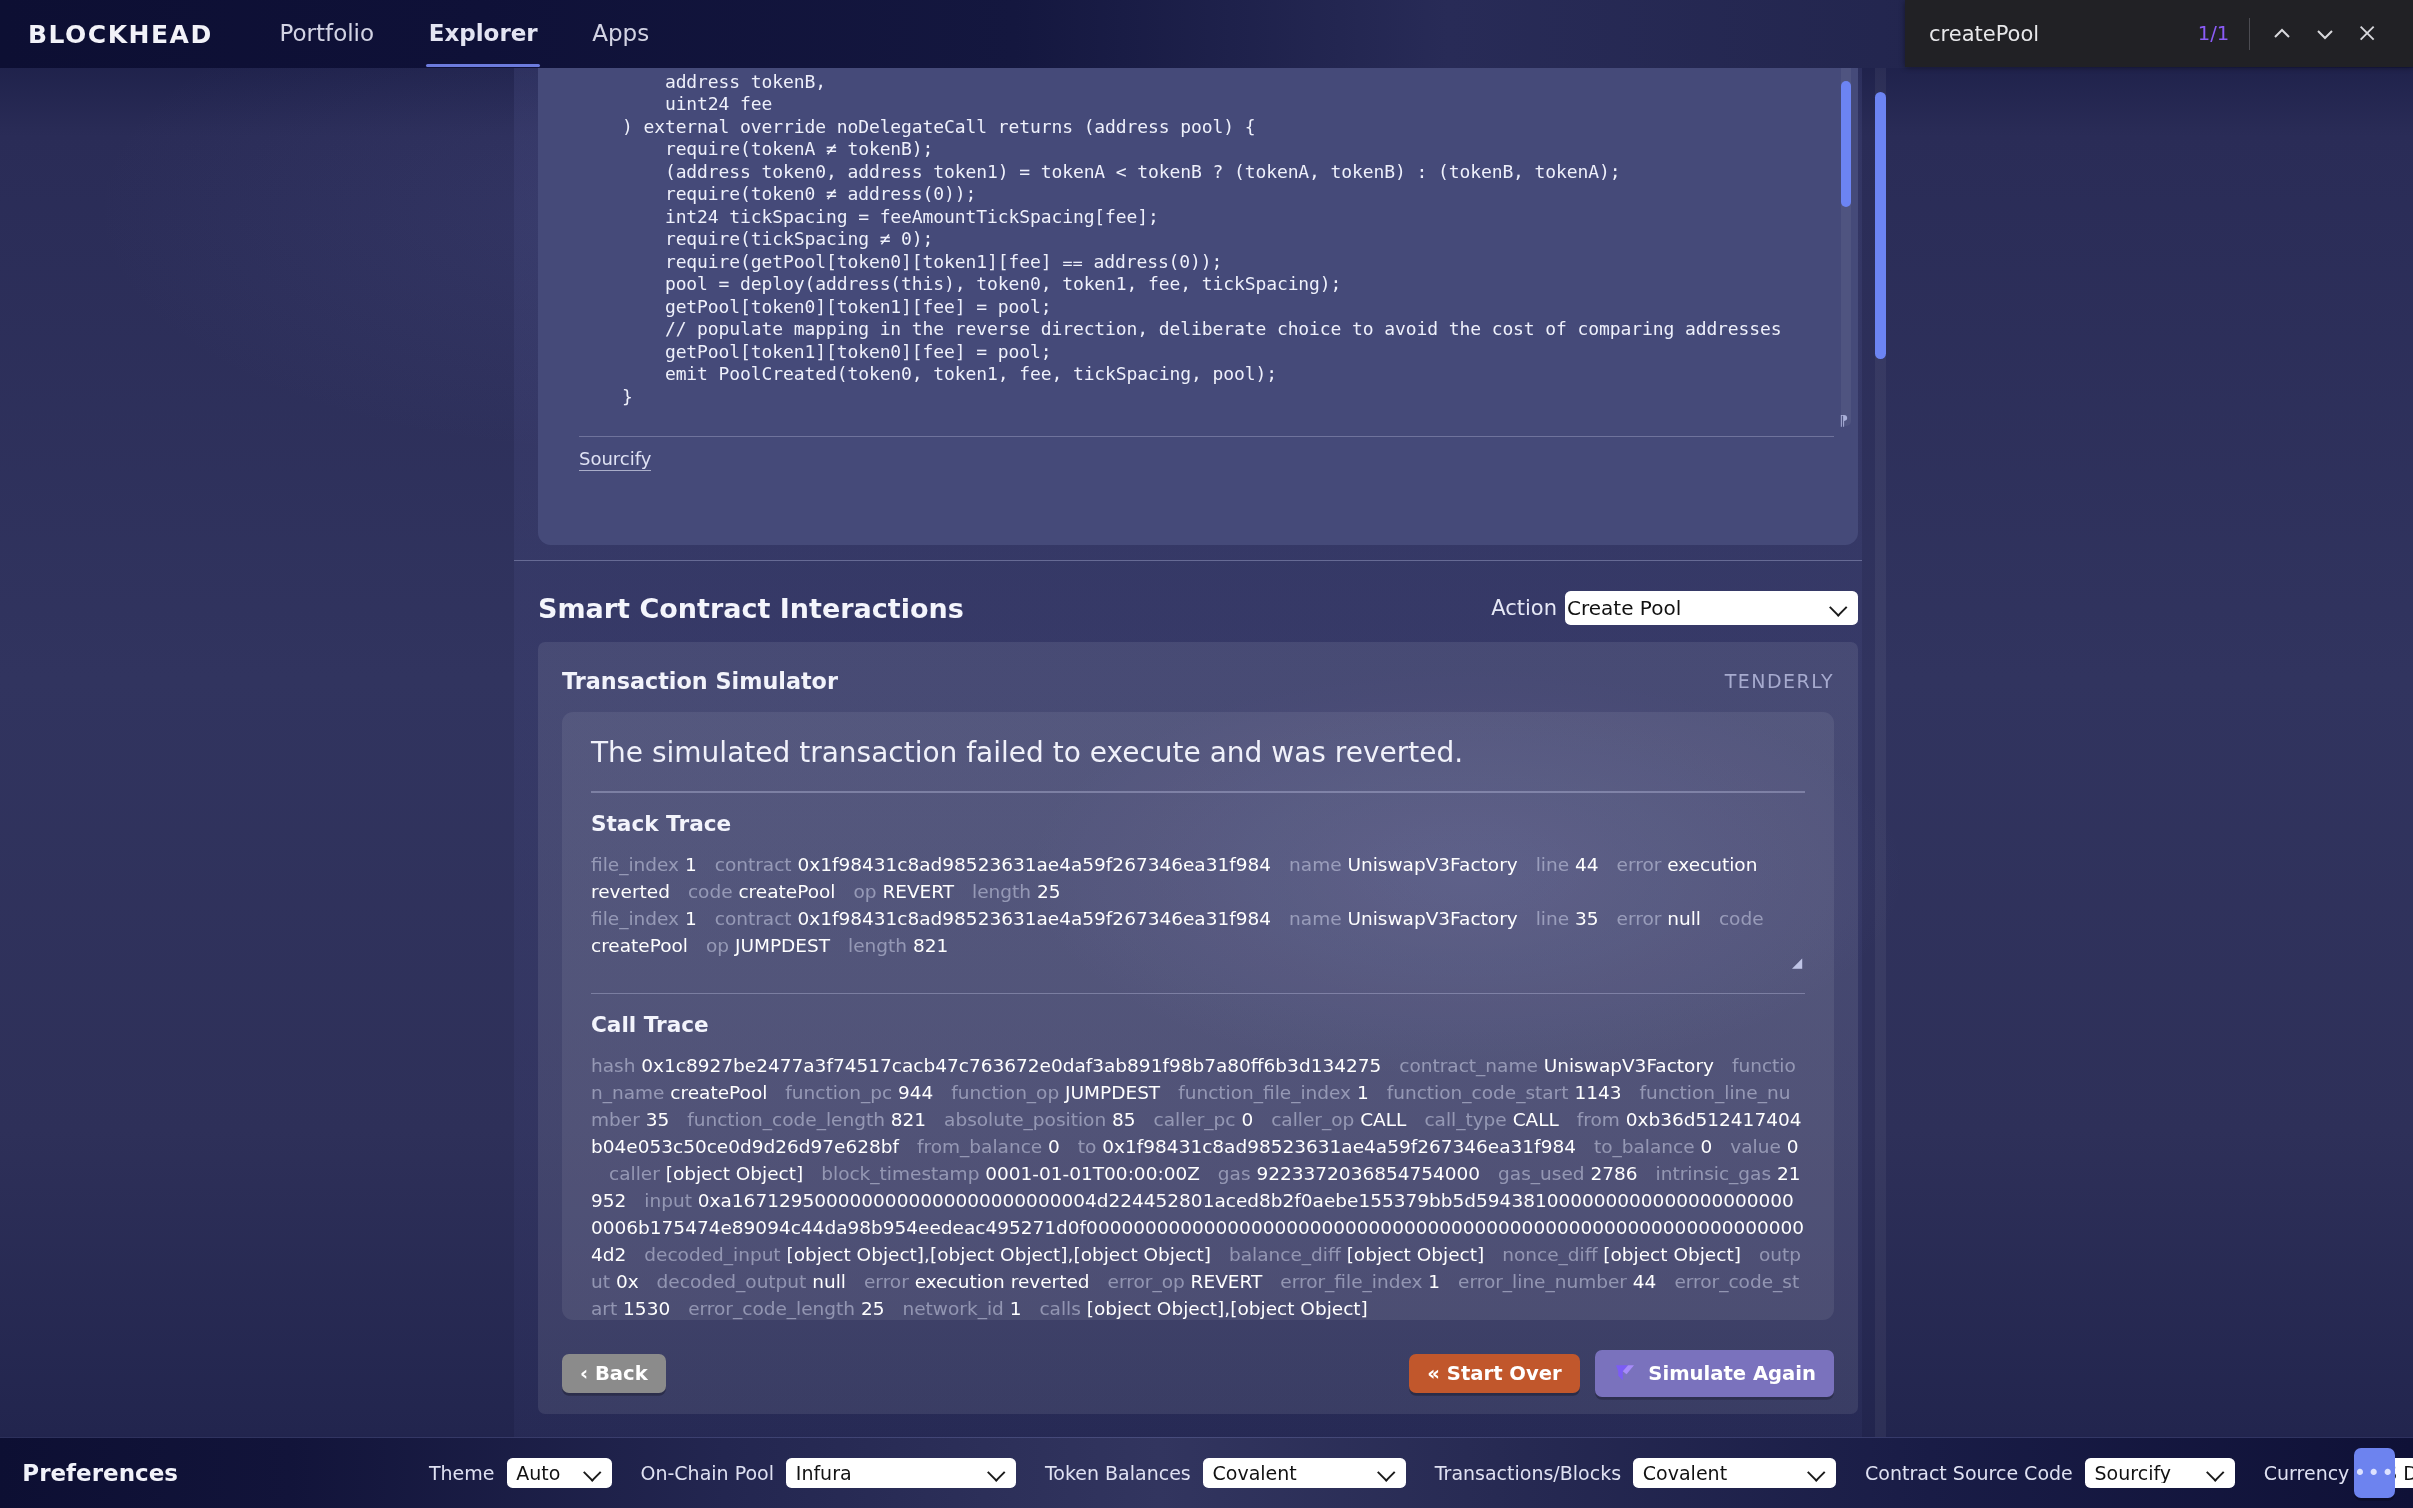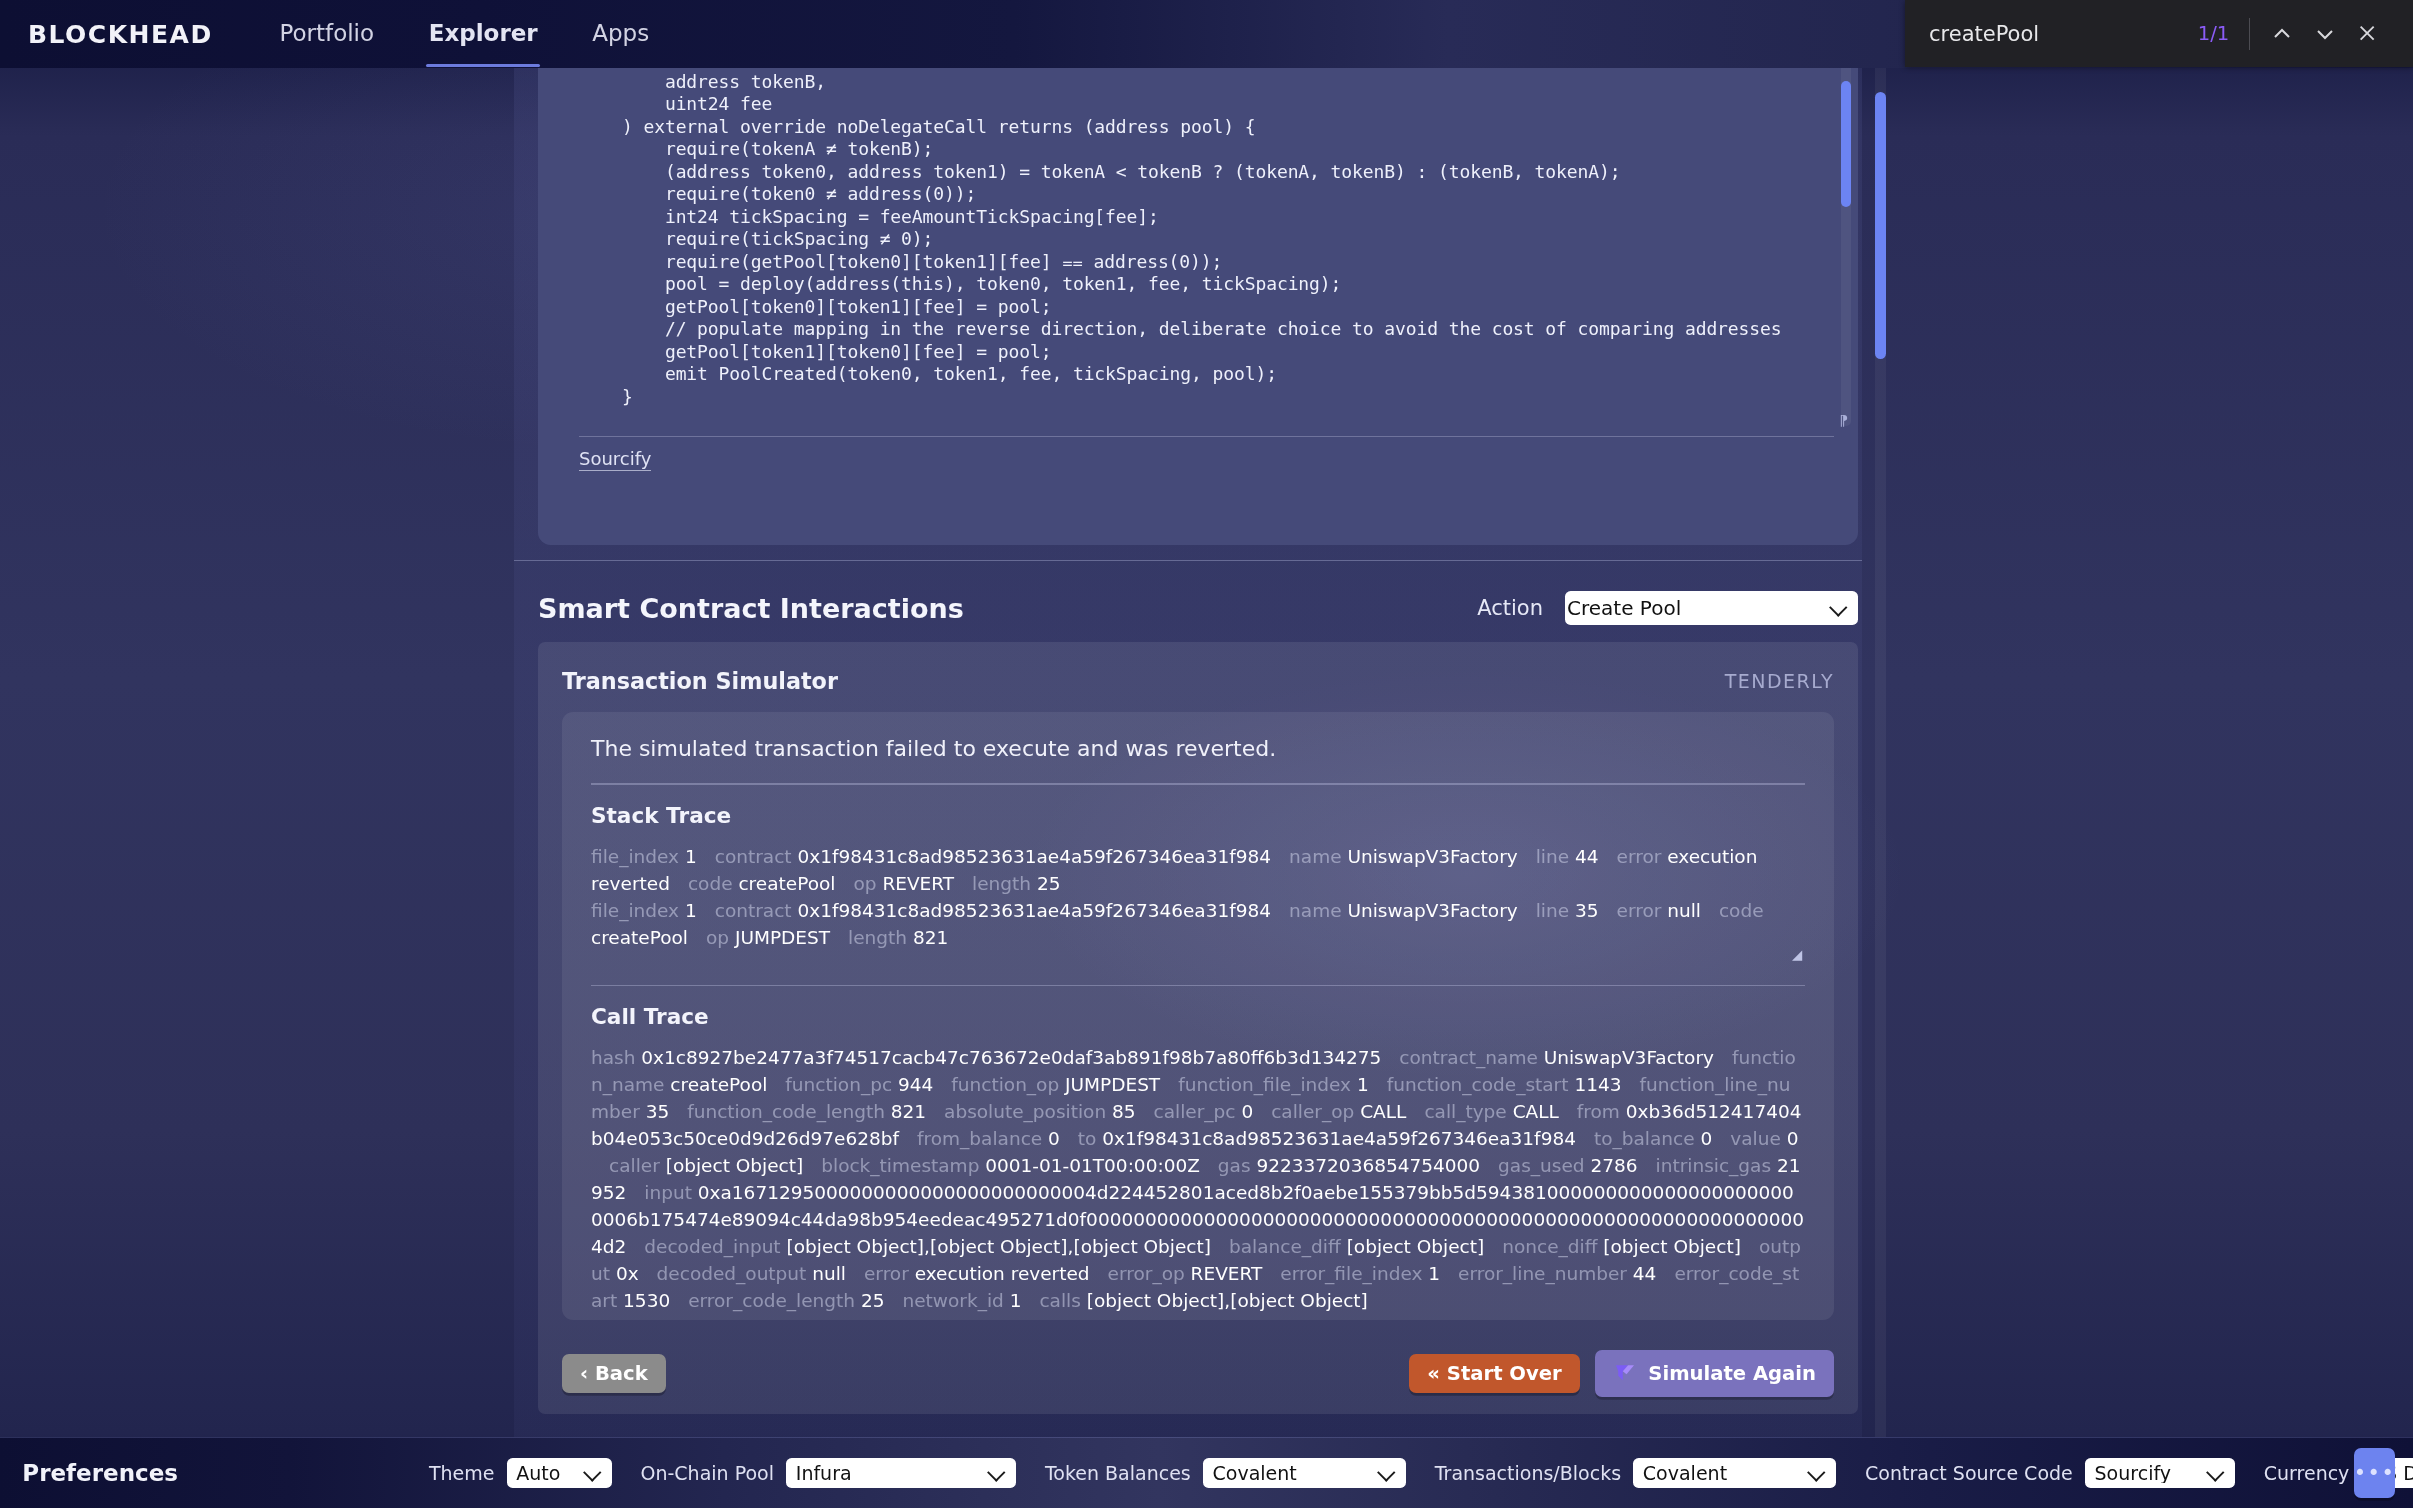--- a/index.html
+++ b/index.html
@@ -116,21 +116,21 @@
   
   .section-sep {
     position: absolute; left: 0; top: 560px; width: 1348px; height: 1.4px;
     background: rgba(196,200,235,0.35);
   }
   .sec-head {
     position: absolute; left: 24px; top: 581px; width: 1320px; height: 54px;
     display: flex; align-items: center; justify-content: space-between;
   }
   .sec-title { color: #f4f5fc; font-size: 27px; font-weight: 700; }
-  .action-wrap { display: flex; align-items: center; gap: 22px; }
+  .action-wrap { display: flex; align-items: center; gap: 8px; }
   .action-label { color: #e6e8f6; font-size: 21px; }
   .sel {
     appearance: none; -webkit-appearance: none;
     background: #fff; border: none; border-radius: 5.6px;
     font-family: "DejaVu Sans", "Liberation Sans", sans-serif;
     color: #111; padding: 7px 38px 7px 2px;
     font-size: 20px; line-height: 1;
   }
   .sel-wrap { position: relative; display: inline-block; }
   .sel-wrap::after {
@@ -155,21 +155,21 @@
   .sim-title { color: #f2f3fb; font-size: 22.3px; font-weight: 700; }
   .tenderly-word { color: #a7abcf; font-size: 19px; letter-spacing: 1.5px; }
 
   .sim-inner {
     position: absolute; left: 24px; right: 24px; top: 70px; height: 608px;
     background: rgba(255,255,255,0.075);
     border-radius: 11.2px;
     padding: 24px 29px;
     overflow: hidden;
   }
-  .fail-msg { color: #f0f1fa; font-size: 22px; }
+  .fail-msg { color: #f0f1fa; font-size: 28px; }
   .hr {
     height: 1.4px; background: rgba(210,214,245,0.32);
     margin: 22.3px 0 18px 0;
   }
   .trace-title { color: #f3f4fc; font-size: 21.6px; font-weight: 700; margin-bottom: 15.4px; }
 
   .kvblock {
     font-size: 18.5px; line-height: 27px; color: #ffffff;
     position: relative;
   }

